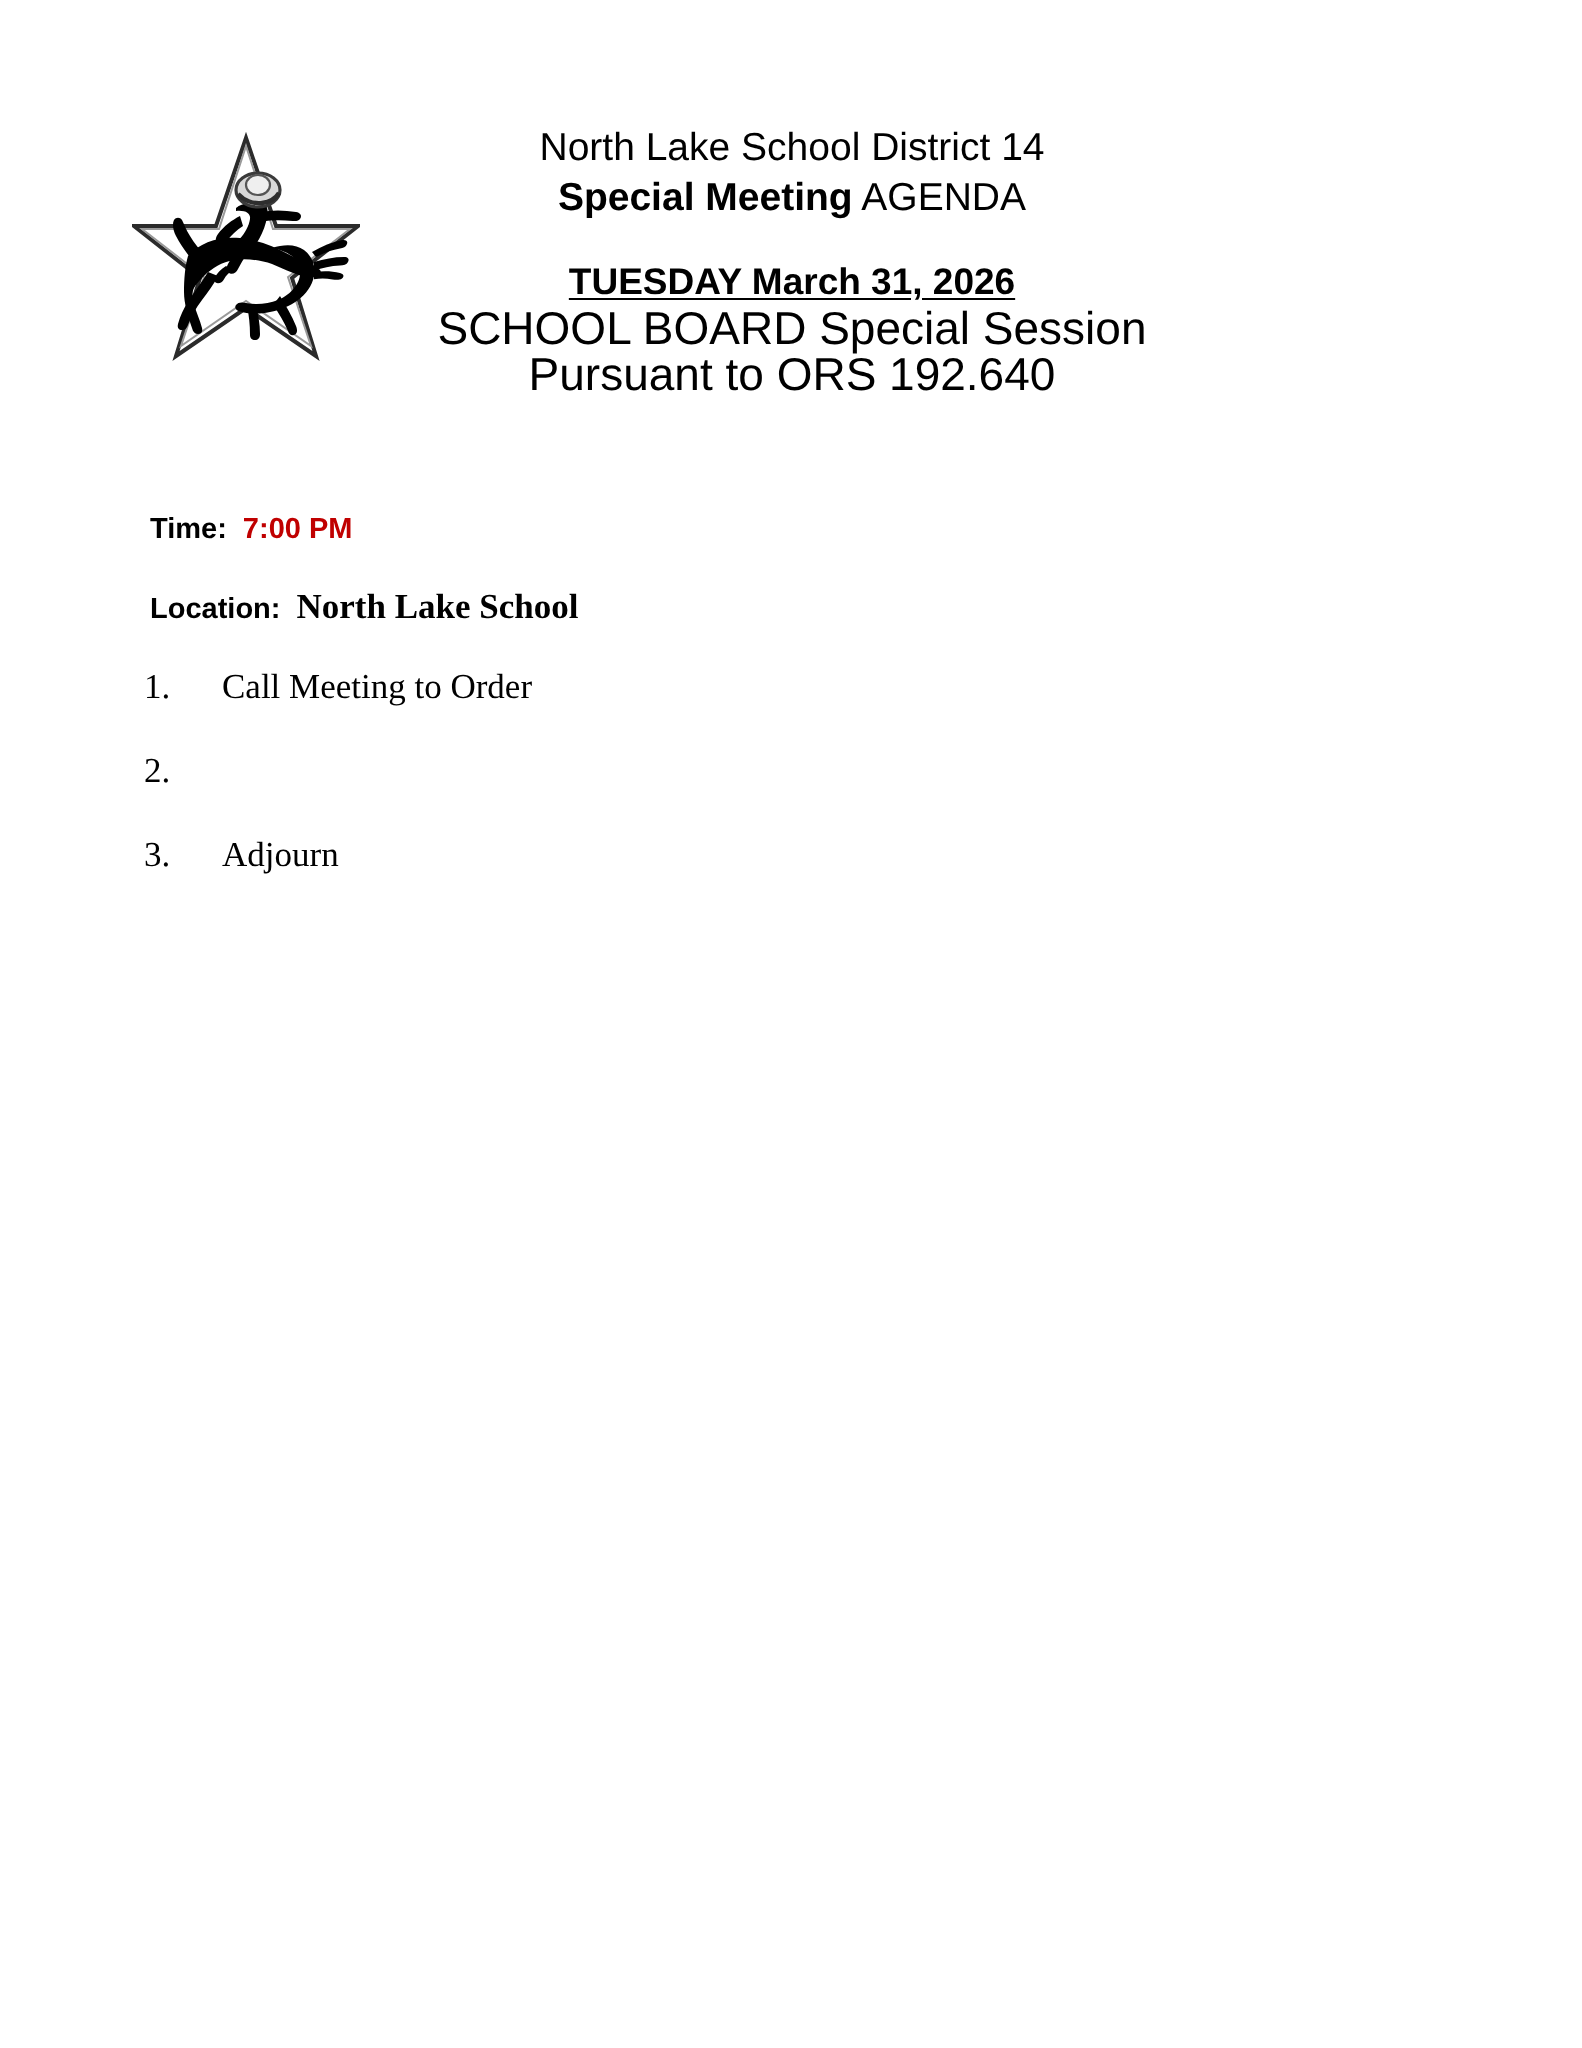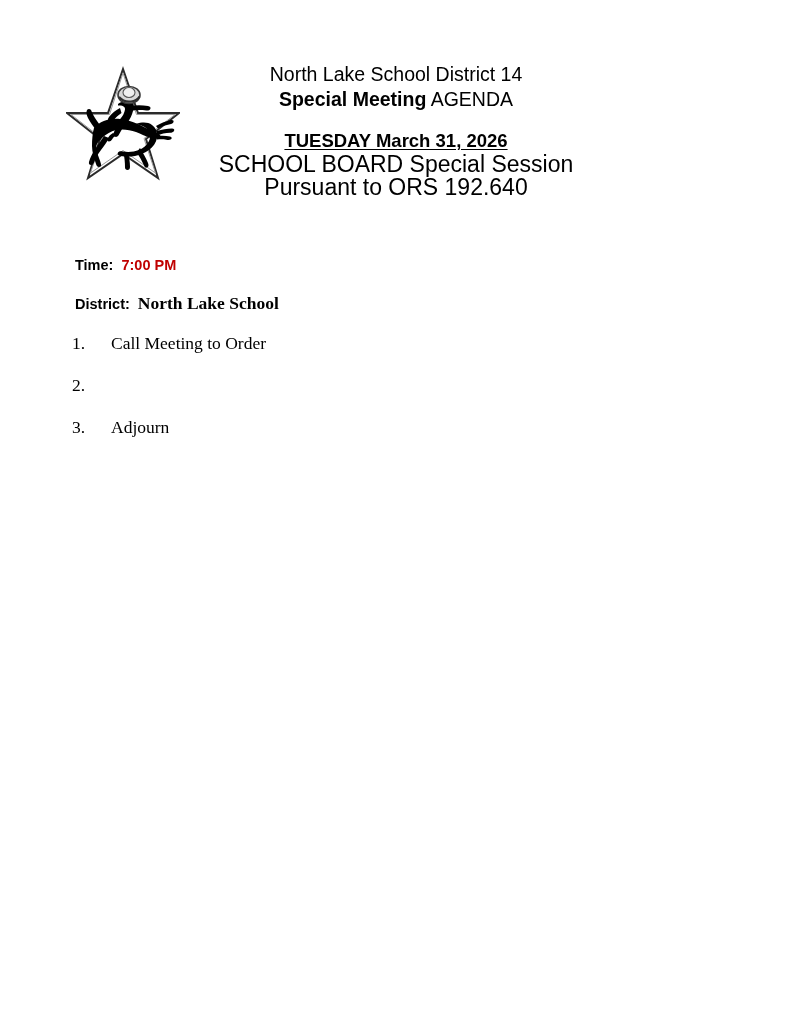--- a/index.html
+++ b/index.html
@@ -245,21 +245,21 @@
       <div class="line-ors">Pursuant to ORS 192.640</div>
     </div>
 
   </div>
 
   <div class="meta">
     <div class="meta-row">
       <span class="meta-label">Time:</span><span class="meta-value-time" style="color: rgb(192, 0, 0);">7:00 PM</span>
     </div>
     <div class="meta-row">
-      <span class="meta-label">District:</span><span class="meta-value-loc">North Lake School</span>
+      <span class="meta-label">Location:</span><span class="meta-value-loc">North Lake School</span>
     </div>
   </div>
 
   <div class="agenda">
     <div class="agenda-item">
       <span class="agenda-num">1.</span>
       <span class="agenda-text"><span class="bold"></span><span>Call Meeting to Order</span></span>
     </div>
     <div class="agenda-item">
       <span class="agenda-num">2.</span>

